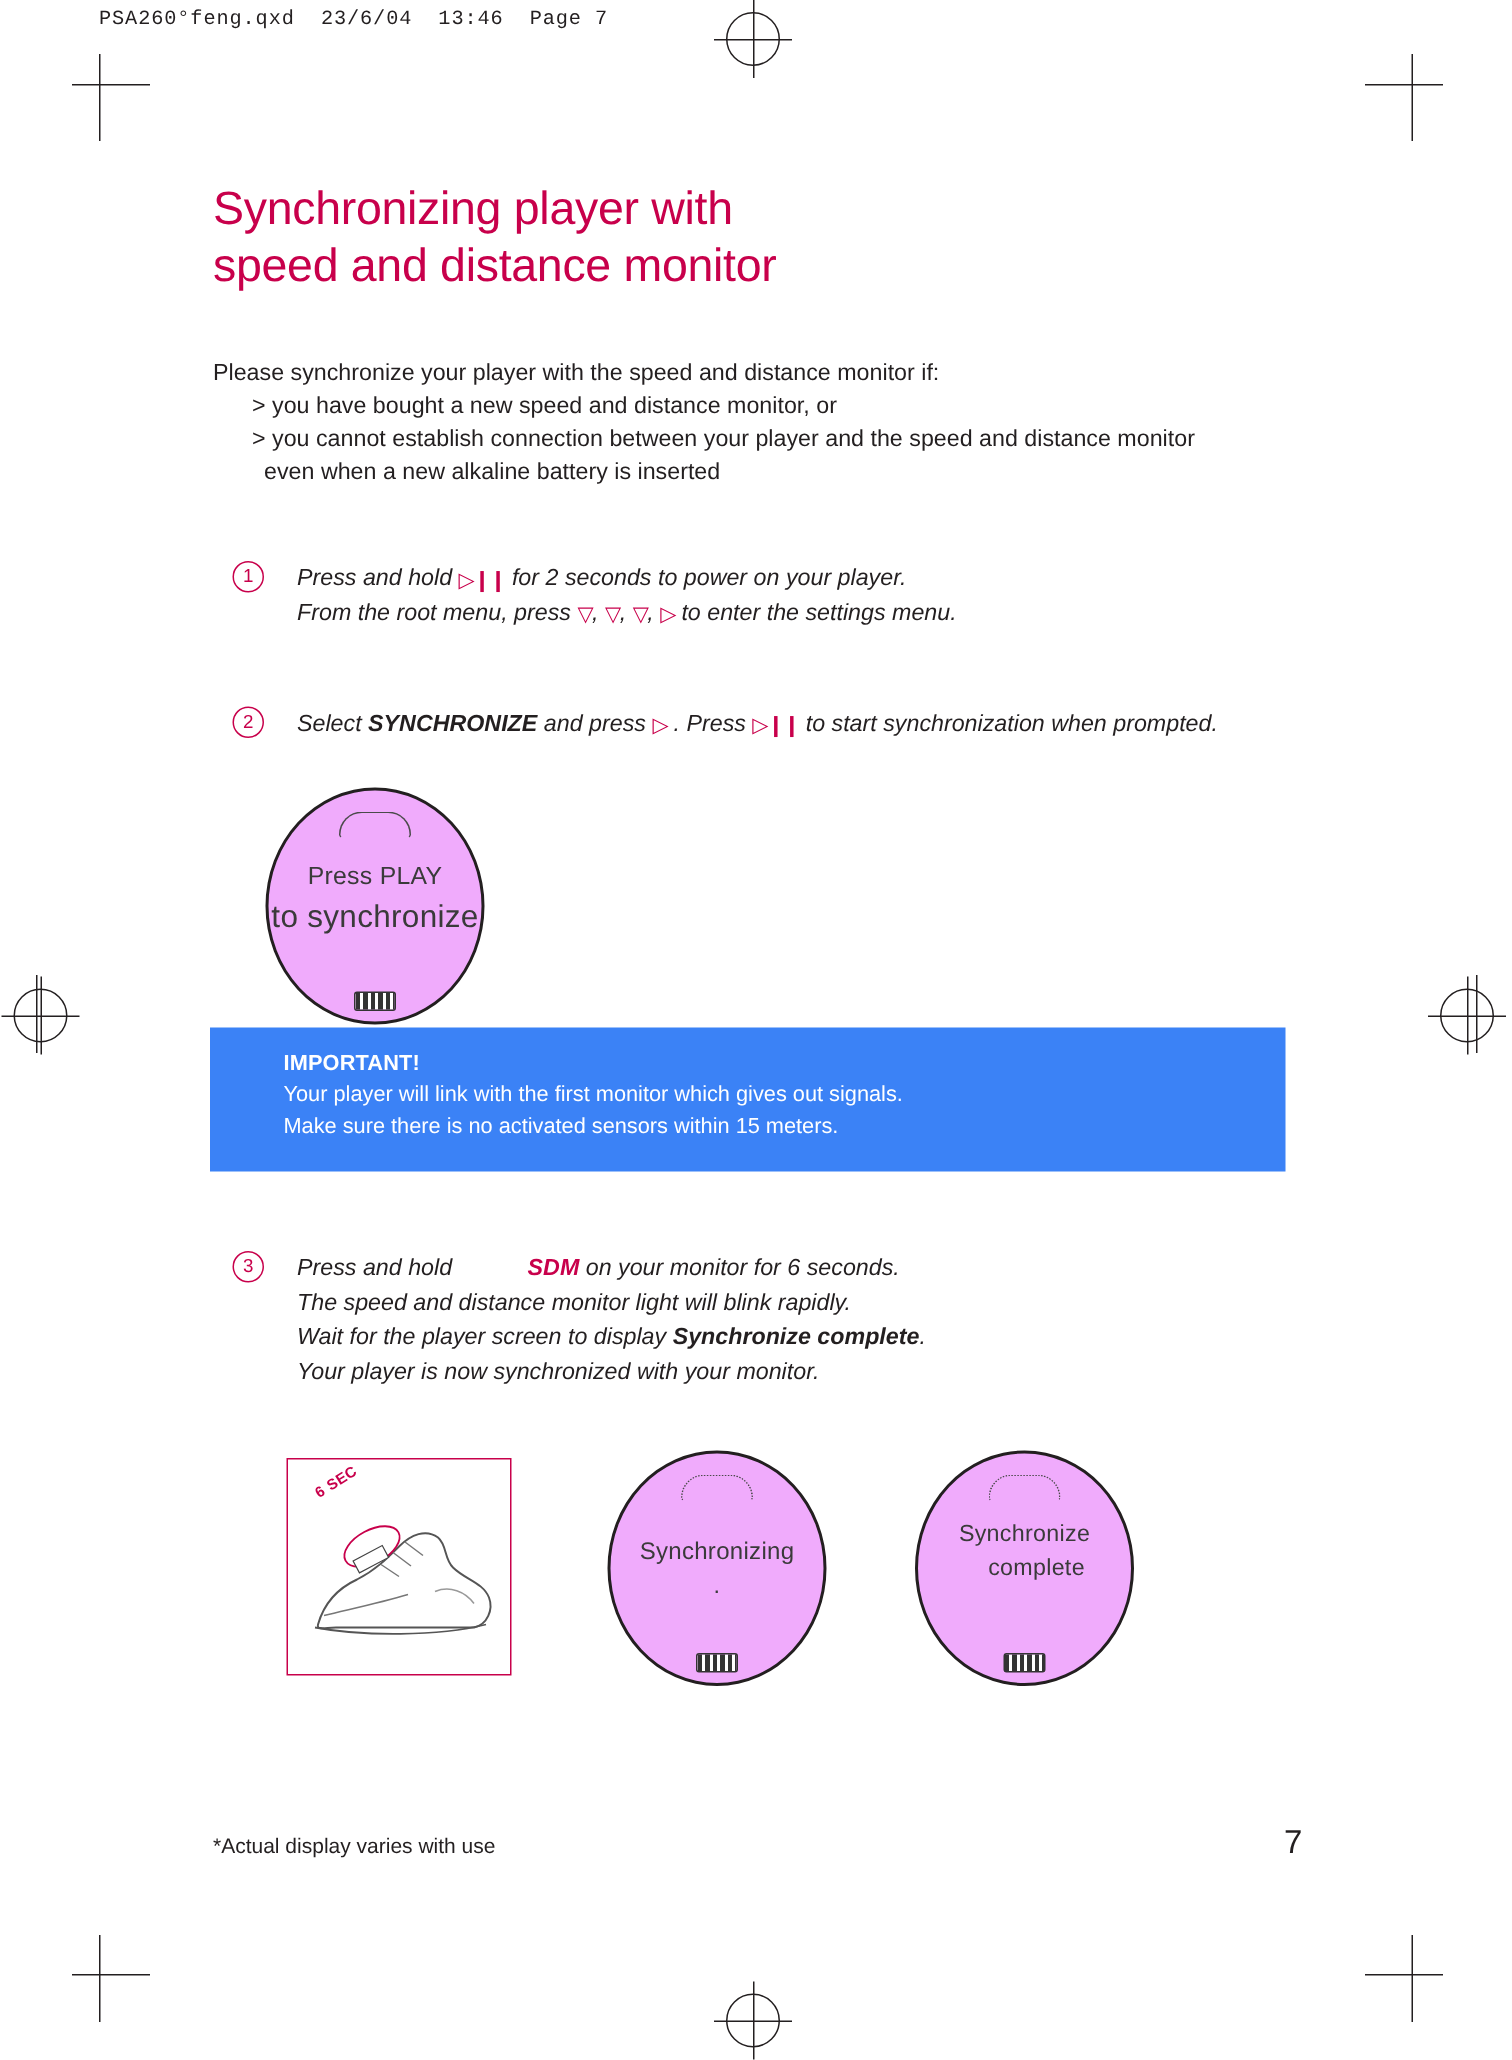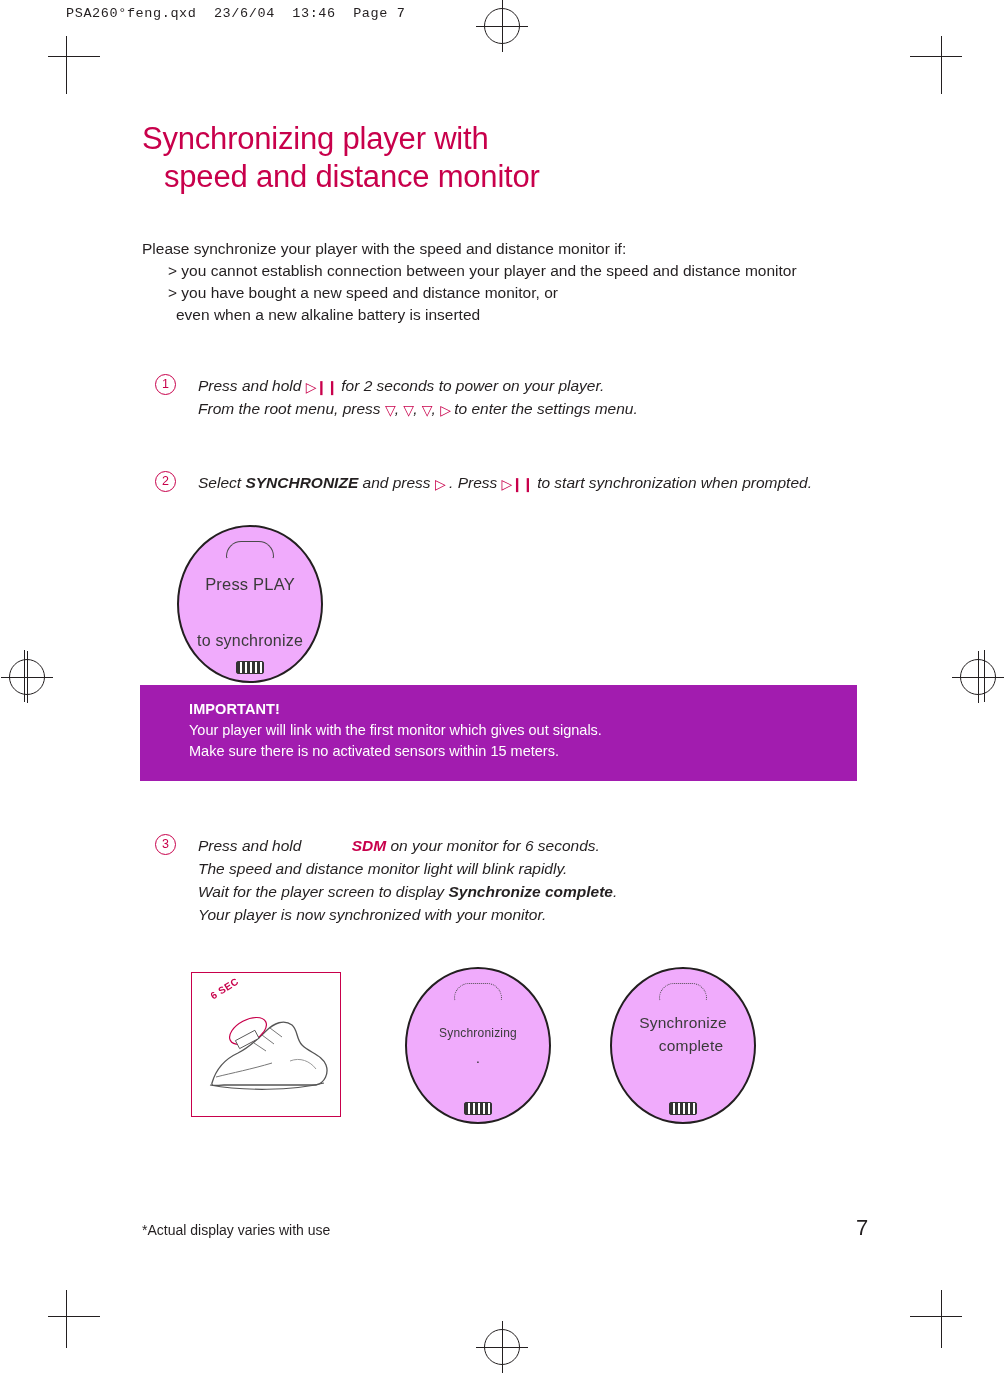--- a/index.html
+++ b/index.html
@@ -60,21 +60,21 @@
   }
 
   h1.title {
     margin: 0;
     color: #c8004b;
     font-size: 31px;
     line-height: 38px;
     font-weight: normal;
     letter-spacing: -0.2px;
   }
-  h1.title .l2 { display: block; margin-left: 22px; }
+  h1.title .l2 { display: block; }
 
   .intro {
     margin-top: 42px;
     font-size: 15.5px;
     line-height: 22px;
     color: #231f20;
   }
   .intro .bullet {
     padding-left: 26px;
   }
@@ -164,30 +164,30 @@
   .toparc.dotted { border-style: dotted; }
 
   .watch1 {
     position: absolute;
     left: 177px;
     top: 525px;
     width: 142px;
     height: 154px;
   }
   .watch1 .wtext.l1 { top: 48px; font-size: 16.5px; }
-  .watch1 .wtext.l2 { top: 73px; font-size: 16px; margin-top: 32px; }
+  .watch1 .wtext.l2 { top: 73px; font-size: 21px; }
 
   
   .important {
     position: absolute;
     left: 140px;
     top: 685px;
     width: 717px;
     height: 96px;
-    background: #a21caf;
+    background: #3b82f6;
     color: #ffffff;
     box-sizing: border-box;
     padding: 14px 0 0 49px;
     font-size: 14.5px;
     line-height: 21px;
   }
   .important .hdr {
     font-weight: bold;
     letter-spacing: 0.1px;
   }
@@ -220,21 +220,21 @@
     transform: rotate(-32deg);
     letter-spacing: 0.4px;
   }
   .watch2 {
     position: absolute;
     left: 265px;
     top: 2px;
     width: 142px;
     height: 153px;
   }
-  .watch2 .wtext.l1 { top: 57px; font-size: 12px; }
+  .watch2 .wtext.l1 { top: 57px; font-size: 16px; }
   .watch2 .wtext.l2 { top: 80px; font-size: 15.5px; }
   .watch3 {
     position: absolute;
     left: 470px;
     top: 2px;
     width: 142px;
     height: 153px;
   }
   .watch3 .wtext.l1 { top: 45px; font-size: 15.5px; }
   .watch3 .wtext.l2 { top: 68px; font-size: 15.5px; margin-left: 16px; }
@@ -280,22 +280,22 @@
 
   <div class="content">
 
     <h1 class="title">
       <span>Synchronizing player with</span>
       <span class="l2">speed and distance monitor</span>
     </h1>
 
     <div class="intro">
       <div>Please synchronize your player with the speed and distance monitor if:</div>
+      <div class="bullet">&gt; you have bought a new speed and distance monitor, or</div>
       <div class="bullet">&gt; you cannot establish connection between your player and the speed and distance monitor</div>
-      <div class="bullet">&gt; you have bought a new speed and distance monitor, or</div>
       <div class="bullet-cont">even when a new alkaline battery is inserted</div>
     </div>
 
     <div class="step" style="margin-top:48px;">
       <div class="step-num">1</div>
       <span class="step-line">
         <span>Press and hold</span>
         <span class="glyph">▷❙❙</span>
         <span>for 2 seconds to power on your player.</span>
       </span>

